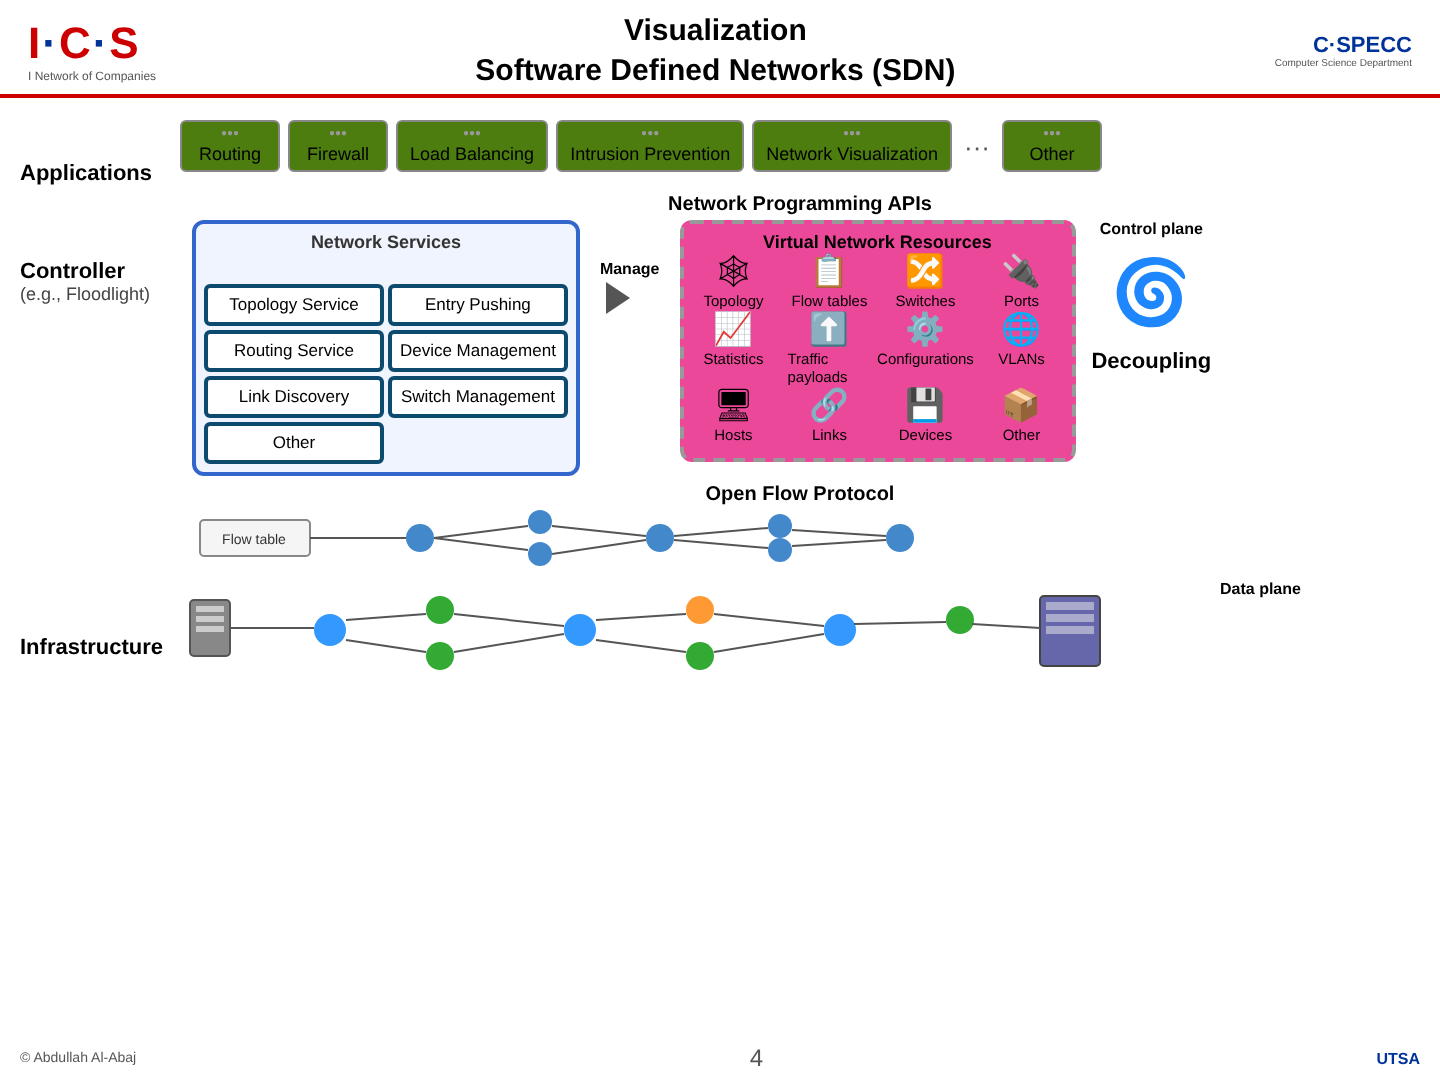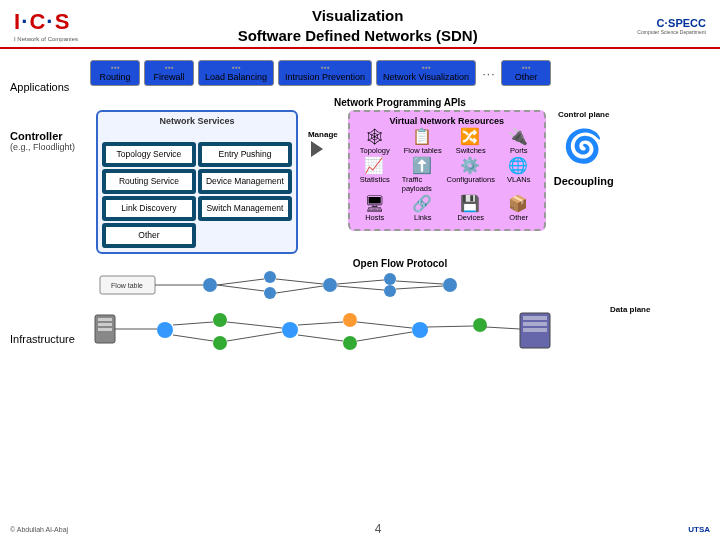--- a/index.html
+++ b/index.html
@@ -43,38 +43,38 @@
     }
 
     
     .applications-row {
       display: flex;
       align-items: center;
       margin-bottom: 2px;
     }
     .row-label {
       font-size: 11px;
-      font-weight: normal;
+      font-weight: bold;
       color: #000;
       width: 80px;
       flex-shrink: 0;
       margin-top: 28px;
     }
     .app-boxes {
       display: flex;
       gap: 4px;
       align-items: center;
     }
     .app-box {
       border: 1.5px solid #888;
       border-radius: 3px;
       padding: 3px 6px;
       font-size: 9px;
       text-align: center;
-      background: #1d4ed8;
+      background: #4d7c0f;
       min-width: 50px;
       position: relative;
     }
     .app-box::before {
       content: '●●●';
       display: block;
       font-size: 5px;
       color: #999;
       margin-bottom: 2px;
     }
@@ -120,21 +120,21 @@
       font-weight: bold;
       text-align: center;
       color: #333;
     }
     .services-grid {
       display: grid;
       grid-template-columns: 1fr 1fr;
       gap: 2px;
     }
     .svc-box {
-      border: 4px solid #0c4a6e;
+      border: 2px solid #0c4a6e;
       border-radius: 3px;
       padding: 3px 4px;
       font-size: 8.5px;
       text-align: center;
       background: #fff;
       line-height: 1.3;
     }
 
     
     .manage-area {
@@ -152,21 +152,21 @@
       border-top: 8px solid transparent;
       border-bottom: 8px solid transparent;
       border-left: 12px solid #555;
     }
 
     
     .vnr-border {
       border: 2px dashed #999;
       border-radius: 6px;
       padding: 4px;
-      background: #f0abfc;
+      background: #ec4899;
     }
     .vnr-title { font-size: 9px; font-weight: bold; text-align: center; margin-bottom: 3px; }
     .vnr-row {
       display: flex;
       gap: 6px;
       margin-bottom: 3px;
       justify-content: center;
     }
     .vnr-item {
       display: flex;

